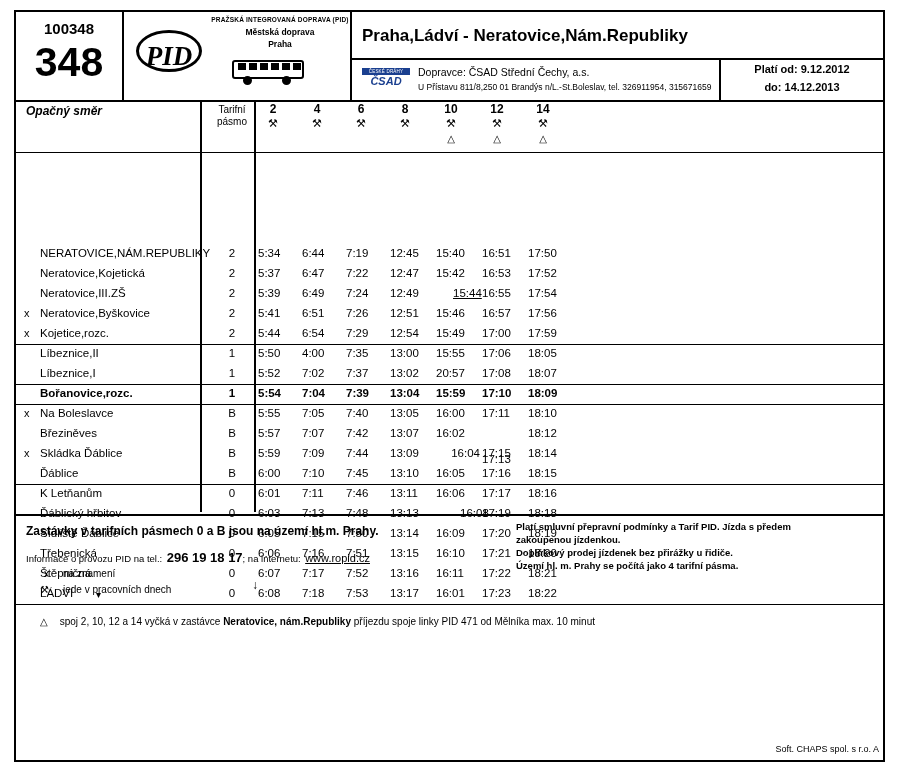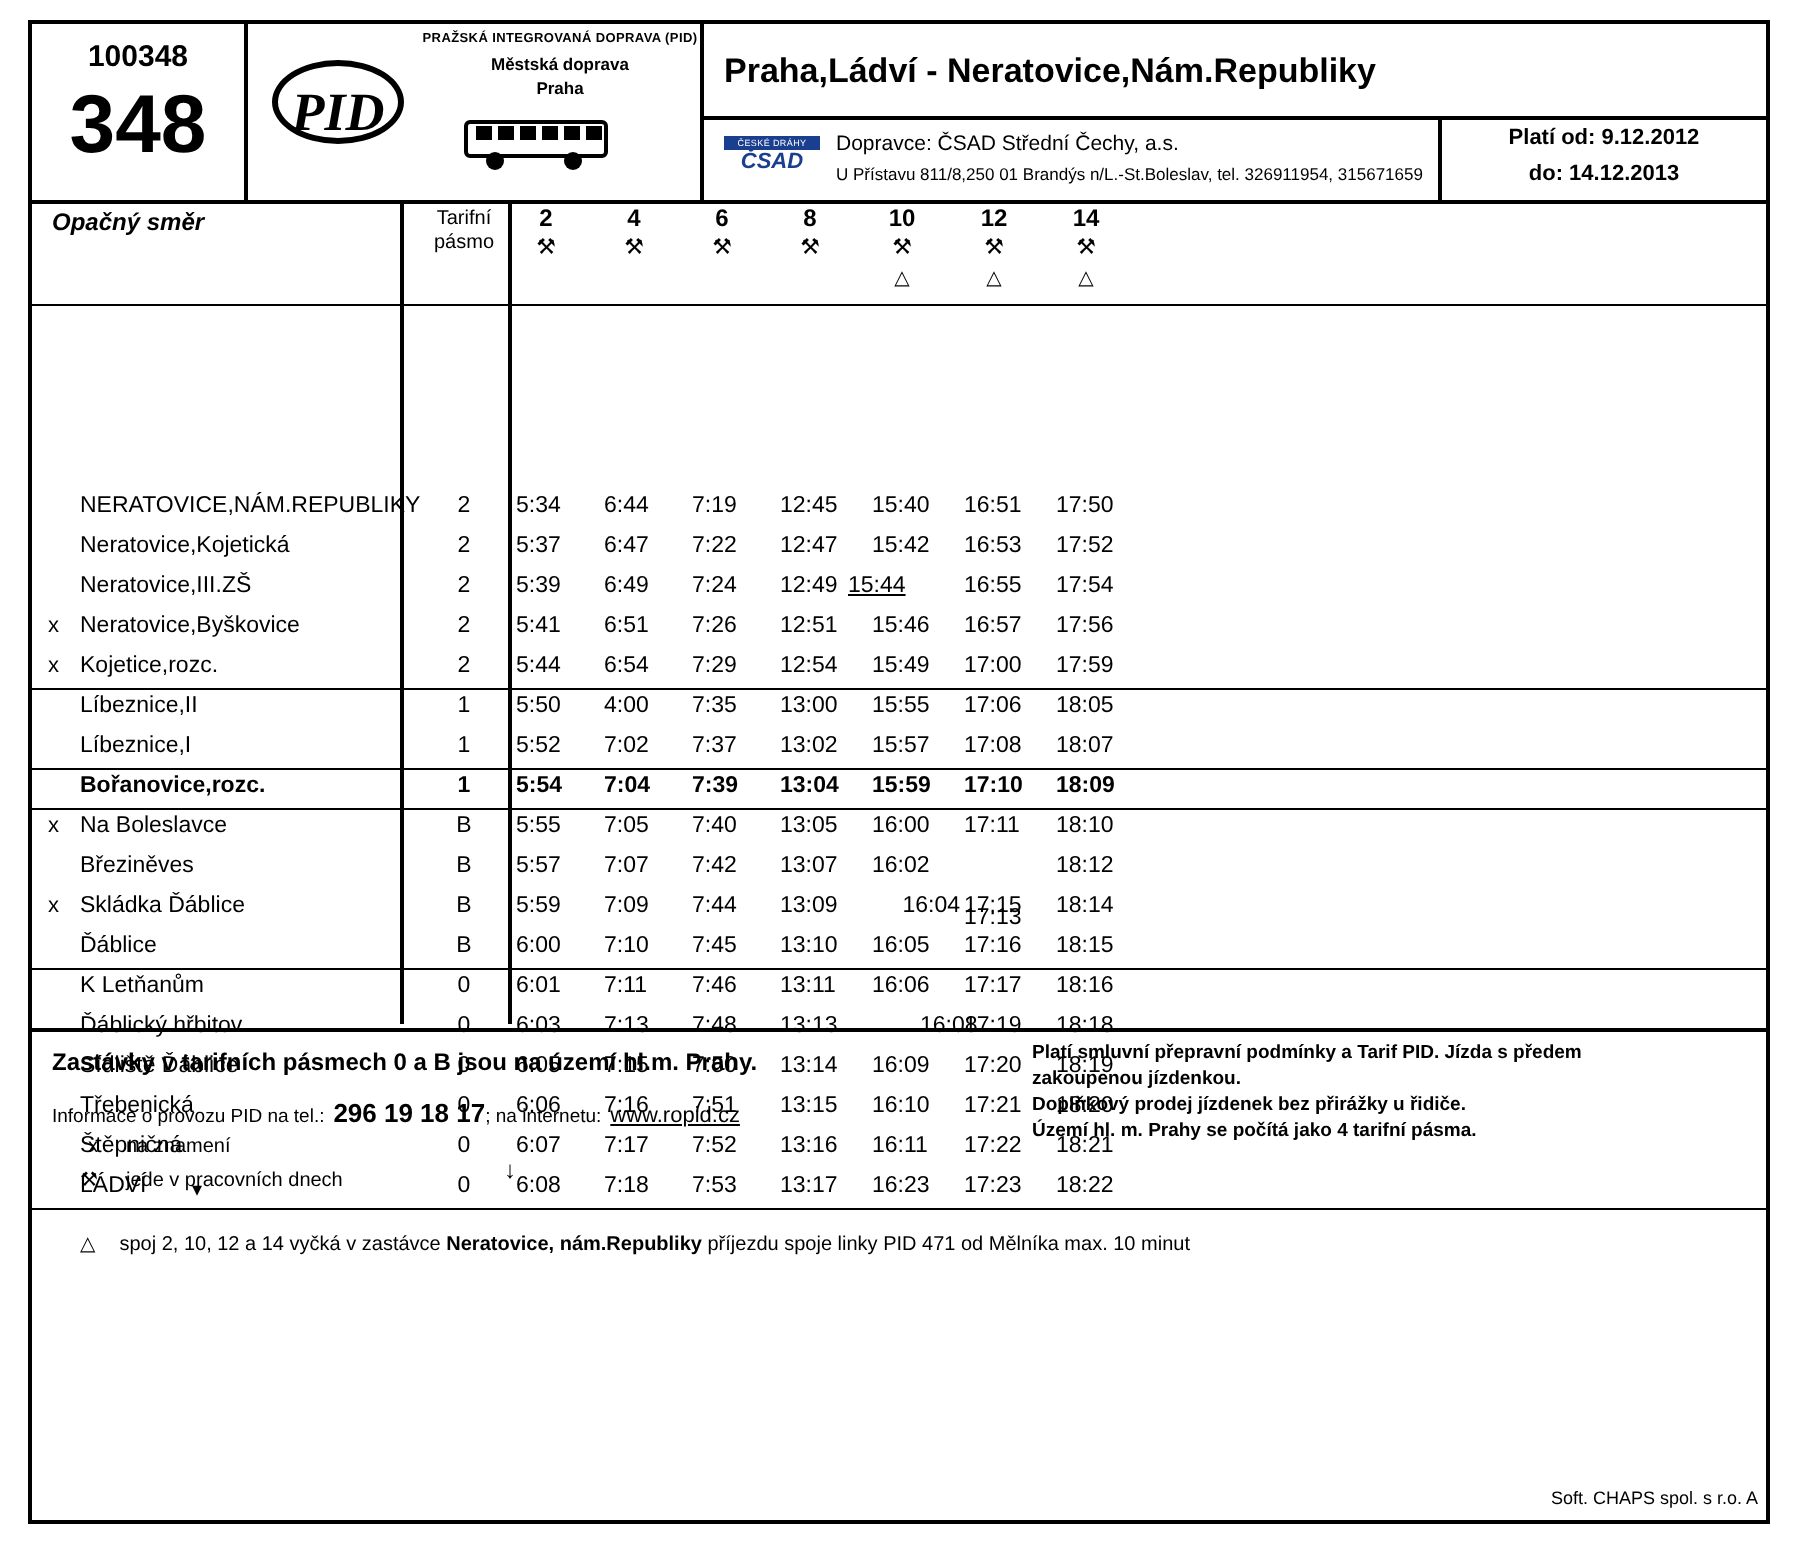--- a/index.html
+++ b/index.html
@@ -181,21 +181,21 @@
             <div class="t" style="left: 466px;">16:53</div>
             <div class="t" style="left: 512px;">17:52</div>
           </div>
           <div class="row">
             <div class="stop">Neratovice,III.ZŠ</div>
             <div class="zone">2</div>
             <div class="t" style="left: 242px;">5:39</div>
             <div class="t" style="left: 286px;">6:49</div>
             <div class="t" style="left: 330px;">7:24</div>
             <div class="t" style="left: 374px;">12:49</div>
-            <div class="t" style="left: 408px; text-decoration: underline;">15:44</div>
+            <div class="t" style="left: 437px; text-decoration: underline;">15:44</div>
             <div class="t" style="left: 466px;">16:55</div>
             <div class="t" style="left: 512px;">17:54</div>
           </div>
           <div class="row">
             <div class="mark">x</div>
             <div class="stop">Neratovice,Byškovice</div>
             <div class="zone">2</div>
             <div class="t" style="left: 242px;">5:41</div>
             <div class="t" style="left: 286px;">6:51</div>
             <div class="t" style="left: 330px;">7:26</div>
@@ -227,21 +227,21 @@
             <div class="t" style="left: 466px;">17:06</div>
             <div class="t" style="left: 512px;">18:05</div>
           </div>
           <div class="row">
             <div class="stop">Líbeznice,I</div>
             <div class="zone">1</div>
             <div class="t" style="left: 242px;">5:52</div>
             <div class="t" style="left: 286px;">7:02</div>
             <div class="t" style="left: 330px;">7:37</div>
             <div class="t" style="left: 374px;">13:02</div>
-            <div class="t" style="left: 420px;">15:57</div>
+            <div class="t" style="left: 420px;">20:57</div>
             <div class="t" style="left: 466px;">17:08</div>
             <div class="t" style="left: 512px;">18:07</div>
           </div>
           <div class="row bold">
             <div class="stop">Bořanovice,rozc.</div>
             <div class="zone">1</div>
             <div class="t" style="left: 242px;">5:54</div>
             <div class="t" style="left: 286px;">7:04</div>
             <div class="t" style="left: 330px;">7:39</div>
             <div class="t" style="left: 374px;">13:04</div>
@@ -350,21 +350,21 @@
             <div class="t" style="left: 466px;">17:22</div>
             <div class="t" style="left: 512px;">18:21</div>
           </div>
           <div class="row">
             <div class="stop">LÁDVÍ</div>
             <div class="zone">0</div>
             <div class="t" style="left: 242px;">6:08</div>
             <div class="t" style="left: 286px;">7:18</div>
             <div class="t" style="left: 330px;">7:53</div>
             <div class="t" style="left: 374px;">13:17</div>
-            <div class="t" style="left: 420px;">16:23</div>
+            <div class="t" style="left: 420px;">16:01</div>
             <div class="t" style="left: 466px;">17:23</div>
             <div class="t" style="left: 512px;">18:22</div>
             <span style="position: absolute; left: 80px; top: 5px; font-size: 10px;">▾</span>
           </div>
           <div class="grp-line" style="top: 100px;"></div>
           <div class="grp-line" style="top: 140px;"></div>
           <div class="grp-line" style="top: 160px;"></div>
           <div class="grp-line" style="top: 240px;"></div>
           <div class="grp-line" style="top: 360px;"></div>
           <div class="grp-line" style="top: 140px;"></div>

